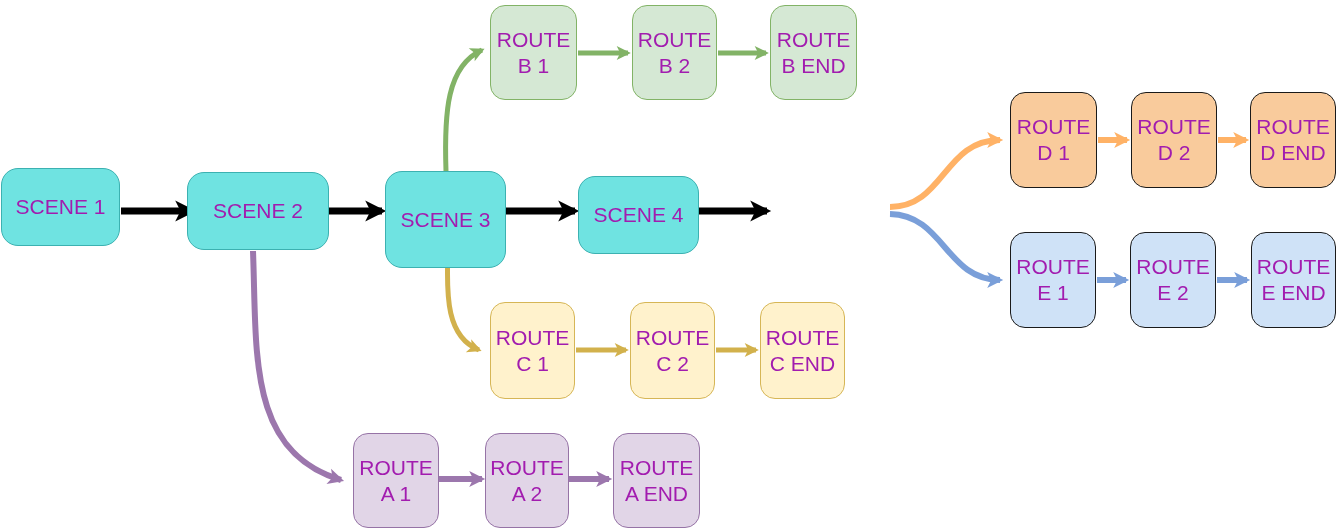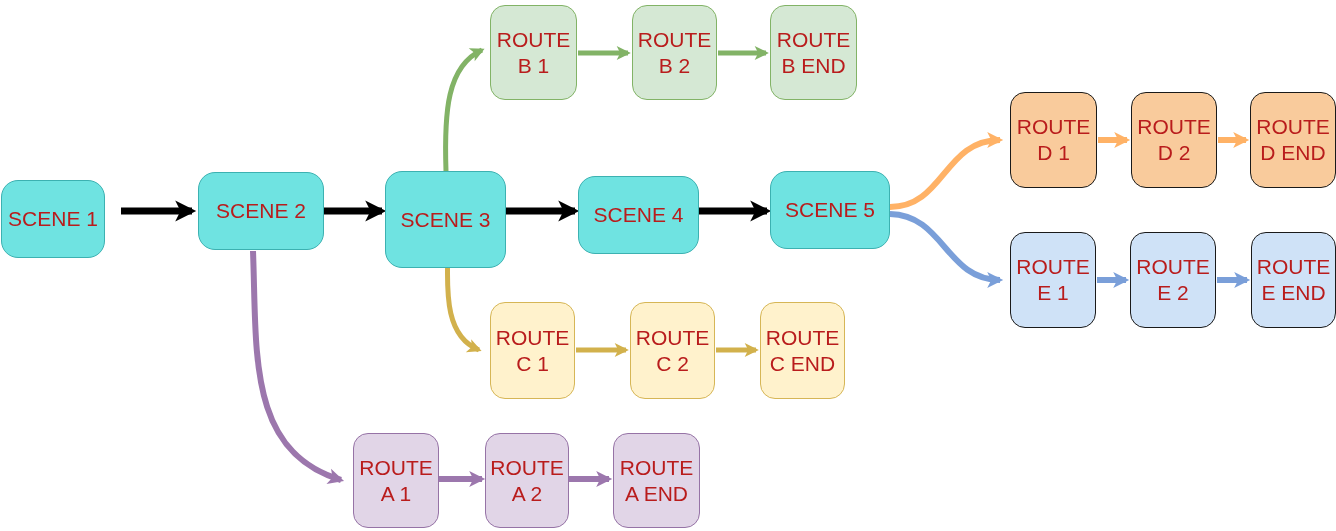--- a/index.html
+++ b/index.html
@@ -24,21 +24,21 @@
   .head-a{fill:var(--route-a-arrow);}
   .head-d{fill:var(--route-d-arrow);}
   .head-e{fill:var(--route-e-arrow);}
   .node{
     position:absolute;
     display:flex;align-items:center;justify-content:center;
     text-align:center;
     border-radius:15px;
     box-sizing:border-box;
     font-size:21px;line-height:26px;
-    color:#b91c1c;
+    color:#a21caf;
     white-space:pre-line;
   }
   .node.scene{background:var(--scene-fill);border:1px solid var(--scene-stroke);border-radius:17px;}
   .node.rb{background:var(--route-b-fill);border:1px solid var(--route-b-stroke);}
   .node.rc{background:var(--route-c-fill);border:1px solid var(--route-c-stroke);}
   .node.ra{background:var(--route-a-fill);border:1px solid var(--route-a-stroke);}
   .node.rd{background:var(--route-d-fill);border:1px solid var(--route-d-stroke);}
   .node.re{background:var(--route-e-fill);border:1px solid var(--route-e-stroke);}
 </style>
 </head>
@@ -87,25 +87,24 @@
 
     <path class="edge rd" d="M890 207 C944 207 944 140 1000 140" marker-end="url(#mk-d)"></path>
     <path class="edge rd" d="M1098 140 L1127 140" marker-end="url(#mk-d)"></path>
     <path class="edge rd" d="M1218 140 L1246 140" marker-end="url(#mk-d)"></path>
 
     <path class="edge re" d="M890 214 C944 215 946 280 1000 280" marker-end="url(#mk-e)"></path>
     <path class="edge re" d="M1097 280 L1126 280" marker-end="url(#mk-e)"></path>
     <path class="edge re" d="M1217 280 L1247 280" marker-end="url(#mk-e)"></path>
   </svg>
 
-  <div class="node scene" style="left:1px;top:180px;width:104px;height:78px"><span>SCENE 1</span></div>
-  <div class="node scene" style="left:198px;top:172px;width:126px;height:78px"><span>SCENE 2</span></div>
+  <div class="node scene" style="left:1px;top:168px;width:119px;height:78px"><span>SCENE 1</span></div>
+  <div class="node scene" style="left:187px;top:172px;width:142px;height:78px"><span>SCENE 2</span></div>
   <div class="node scene" style="left:385px;top:171px;width:121px;height:97px"><span>SCENE 3</span></div>
   <div class="node scene" style="left:578px;top:176px;width:121px;height:78px"><span>SCENE 4</span></div>
-  <div class="node scene" style="left:770px;top:171px;width:120px;height:78px"><span>SCENE 5</span></div>
 
   <div class="node rb" style="left:490px;top:5px;width:87px;height:95px"><span>ROUTE
 B 1</span></div>
   <div class="node rb" style="left:632px;top:5px;width:85px;height:95px"><span>ROUTE
 B 2</span></div>
   <div class="node rb" style="left:770px;top:5px;width:87px;height:95px"><span>ROUTE
 B END</span></div>
 
   <div class="node rd" style="left:1010px;top:92px;width:87px;height:96px"><span>ROUTE
 D 1</span></div>

